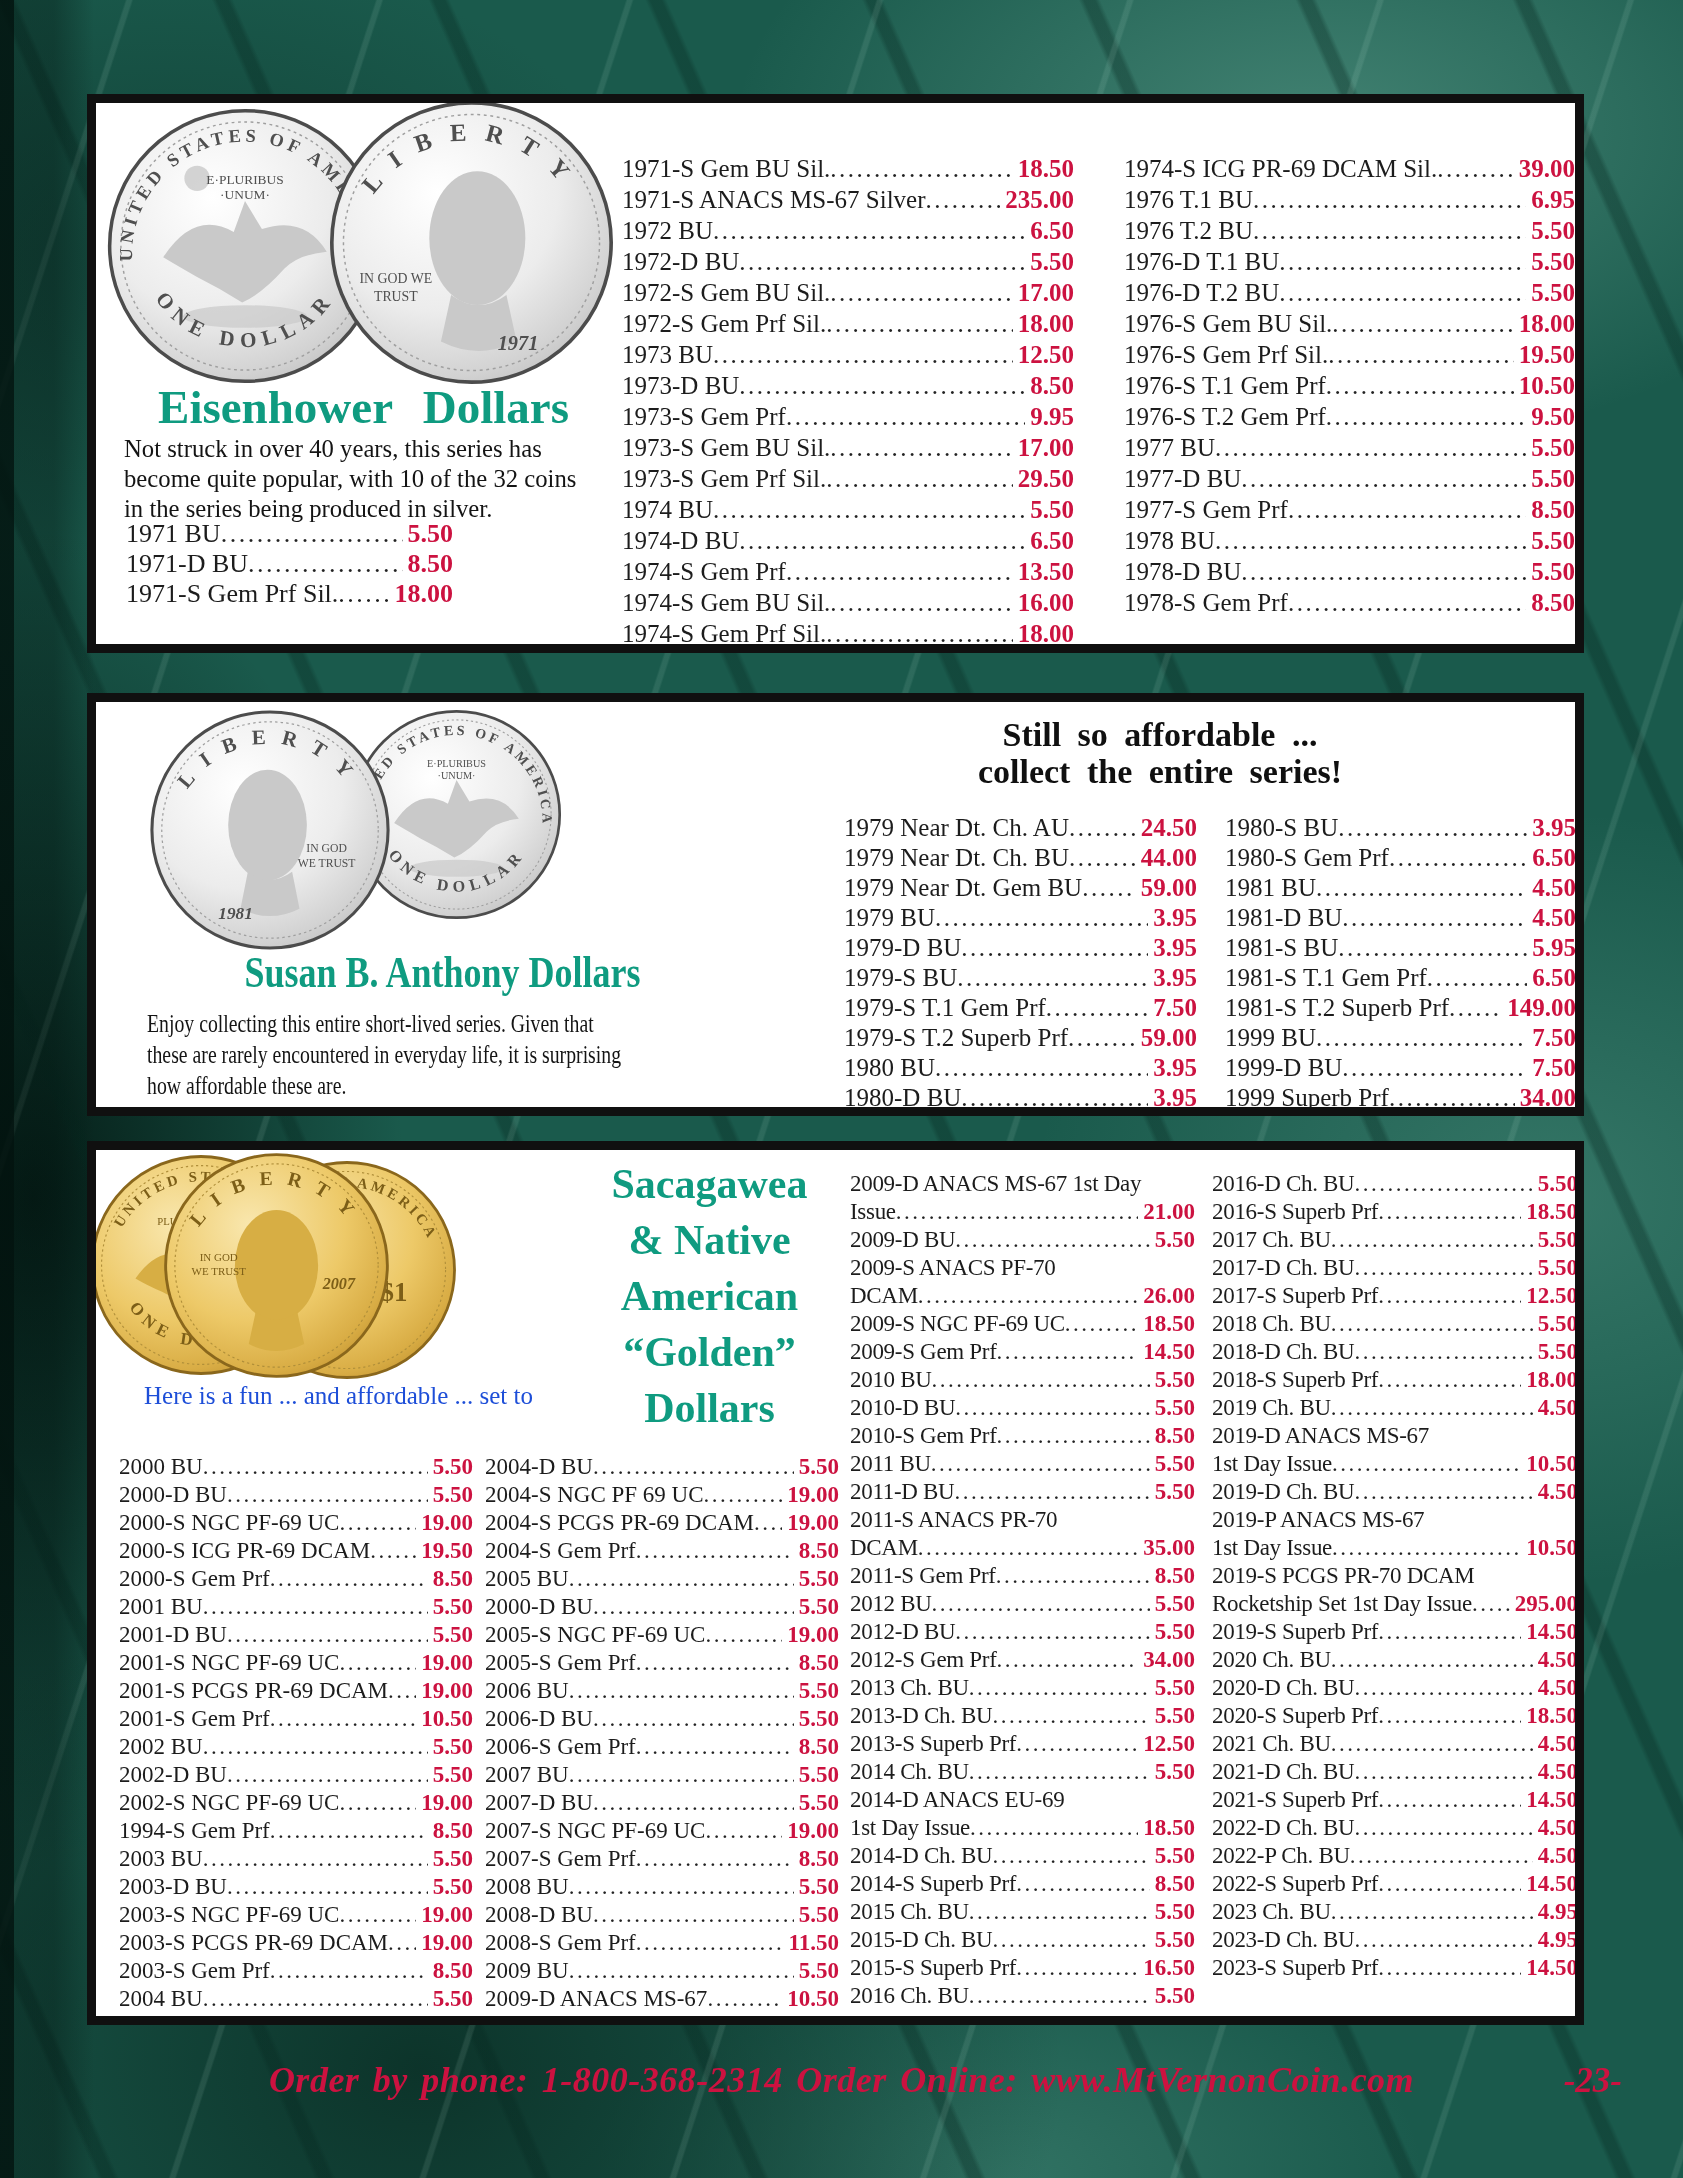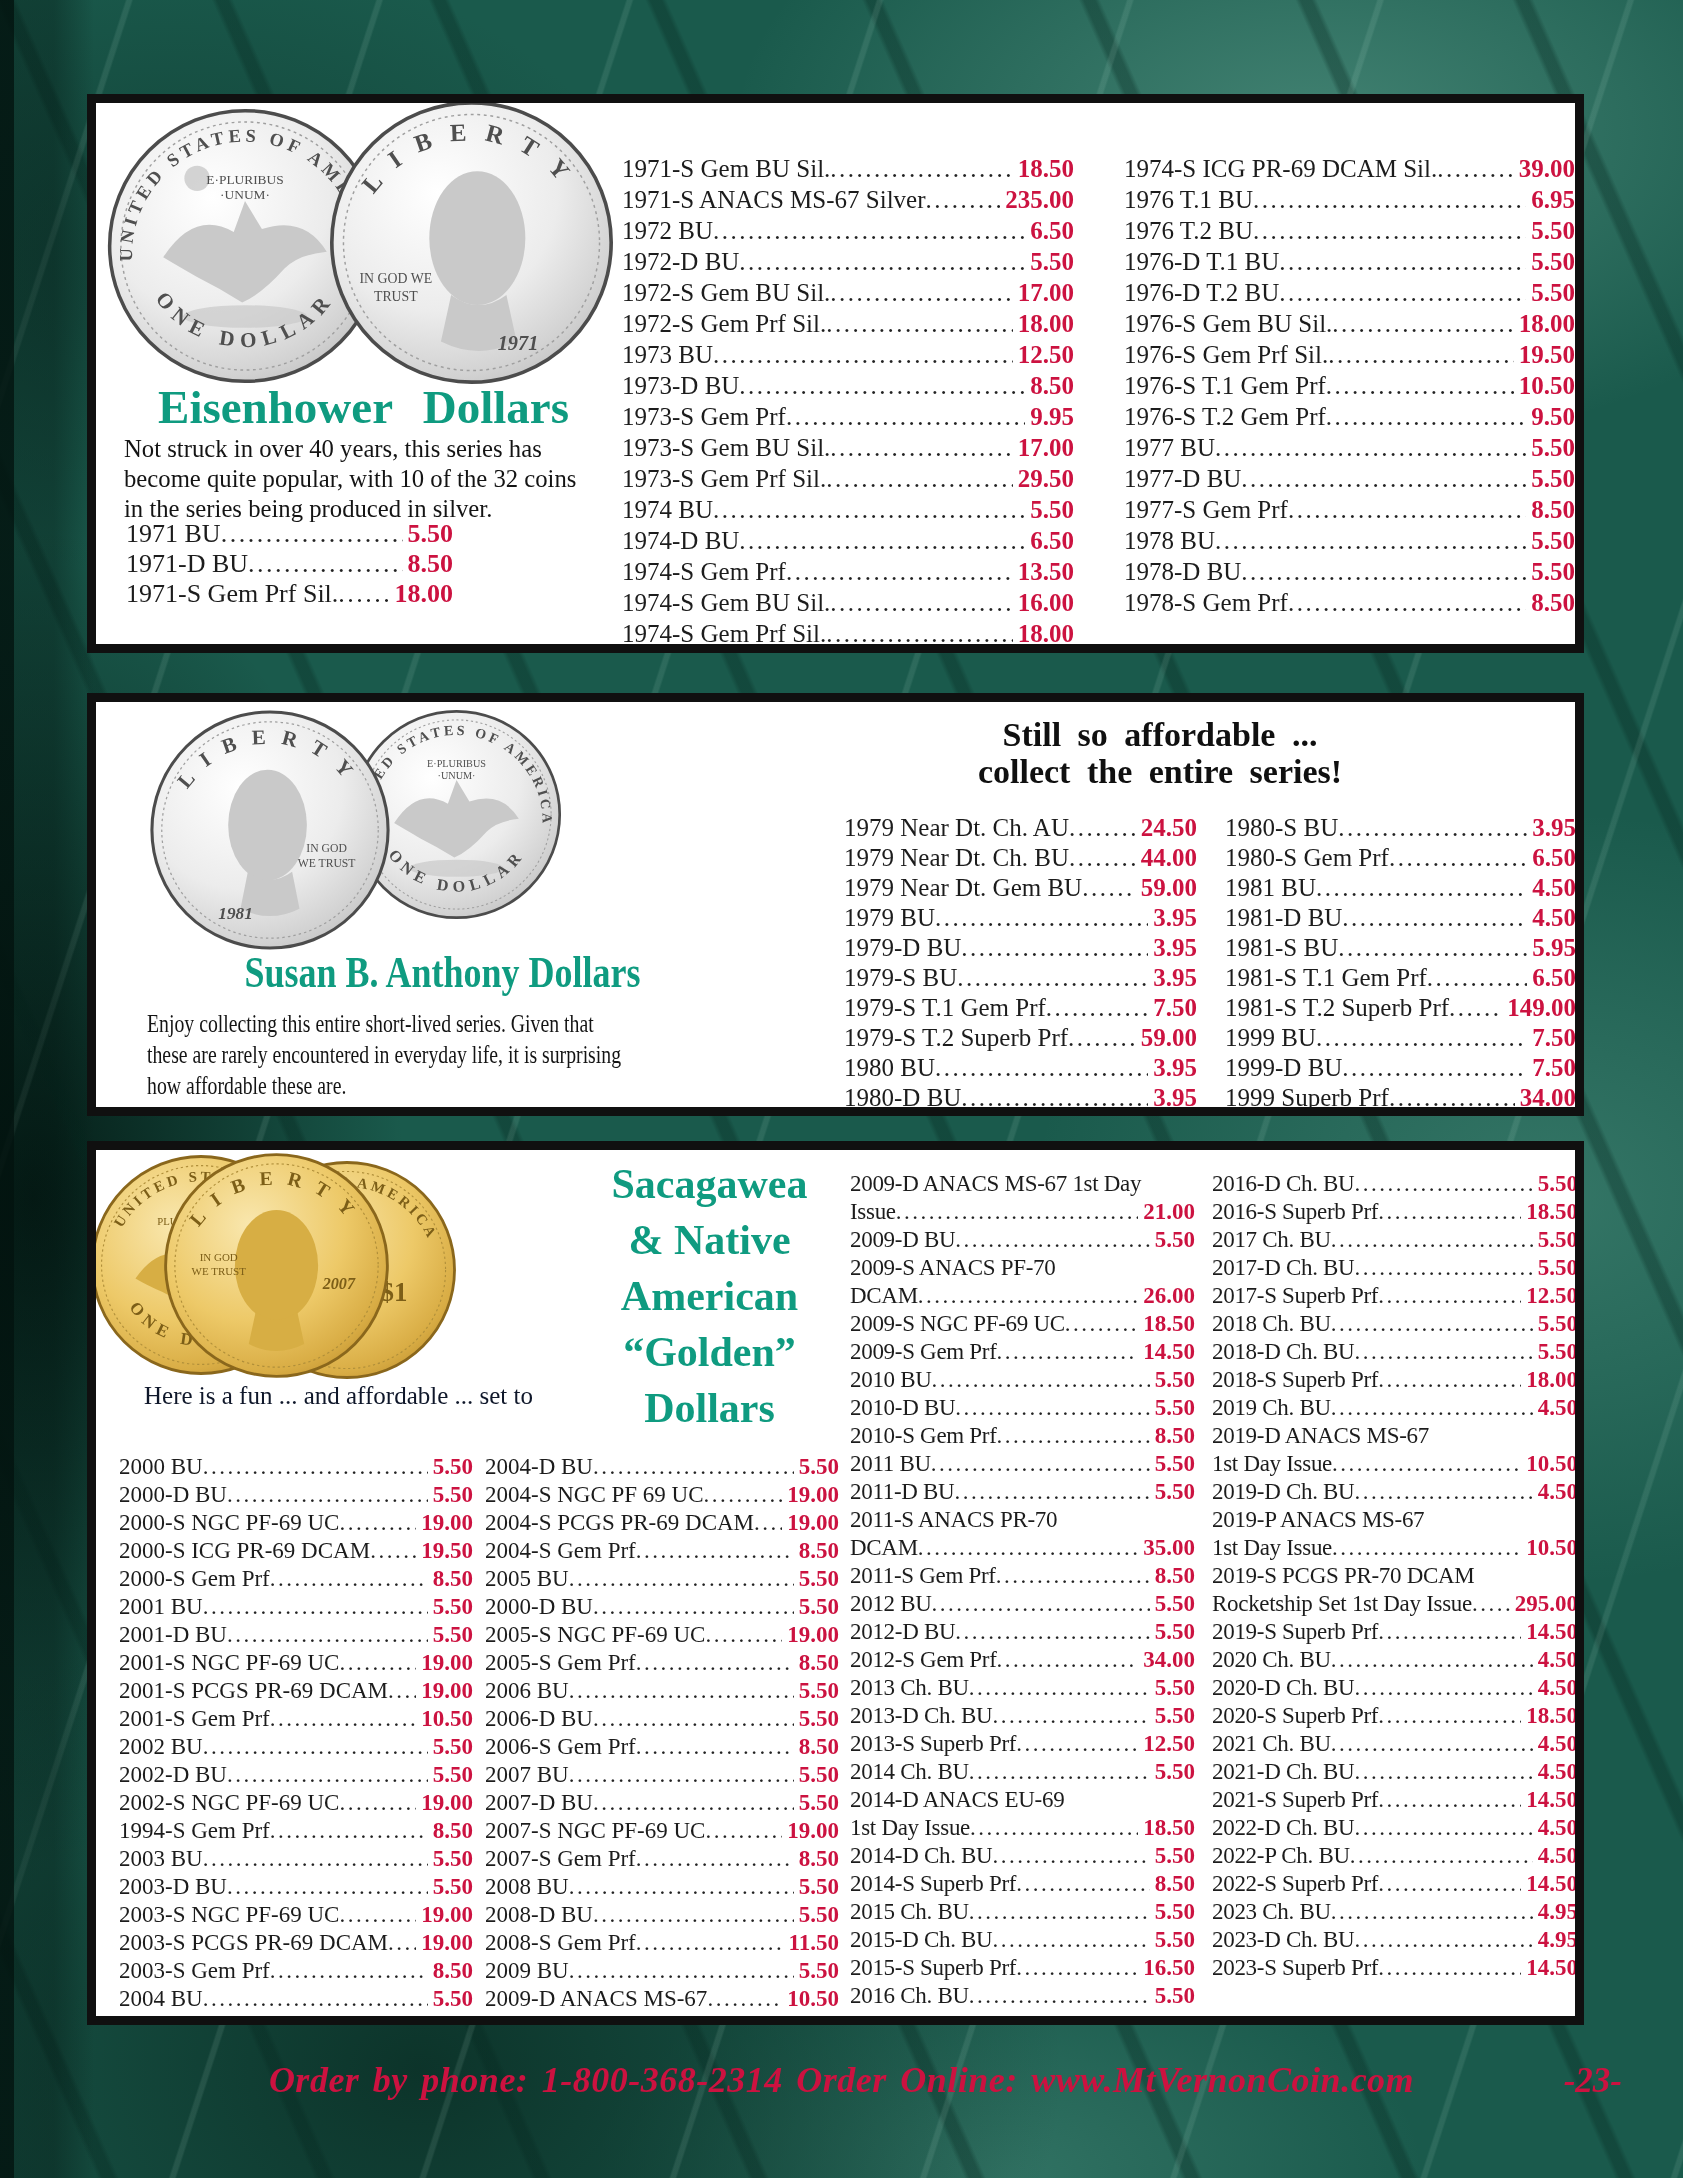--- a/index.html
+++ b/index.html
@@ -42,21 +42,21 @@
   .teal{color:var(--teal,#0f9b80);font-weight:700;}
   #ike-title{font-size:47px;word-spacing:.4em;text-align:center;}
   #sba-title{font-size:45px;text-align:center;transform:scaleX(.8);transform-origin:50% 0;white-space:nowrap;}
   .sac-title-line{display:block;font-size:42px;line-height:56px;text-align:center;white-space:nowrap;}
   .para{font-size:26px;line-height:30px;color:#141414;}
   .para span{display:block;white-space:nowrap;}
   .sx95{transform:scaleX(.95);transform-origin:0 0;}
   .sx76{transform:scaleX(.76);transform-origin:0 0;}
   .tagline{font-size:34px;line-height:37px;font-weight:700;text-align:center;color:#101010;word-spacing:8px;}
   .tagline span{display:block;}
-  .sac-intro{font-size:25px;line-height:31px;text-align:center;color:#0f172a;}
+  .sac-intro{font-size:25px;line-height:31px;text-align:center;color:#1d4ed8;}
   .sac-intro span{display:block;white-space:nowrap;}
 
   
   .footer-line{position:absolute;top:2059px;left:0;width:1683px;text-align:center;
     font-size:36px;font-style:italic;font-weight:700;color:var(--red,#cc1240);letter-spacing:0.5px;word-spacing:4px;}
   .footer-page{position:absolute;top:2061px;right:61px;font-size:35px;font-style:italic;font-weight:700;color:var(--red,#cc1240);}
 
   
   .coin{position:absolute;}
   .coin .face{fill:url(#gradSilver);stroke:#4c4c4c;stroke-width:2.5;}

